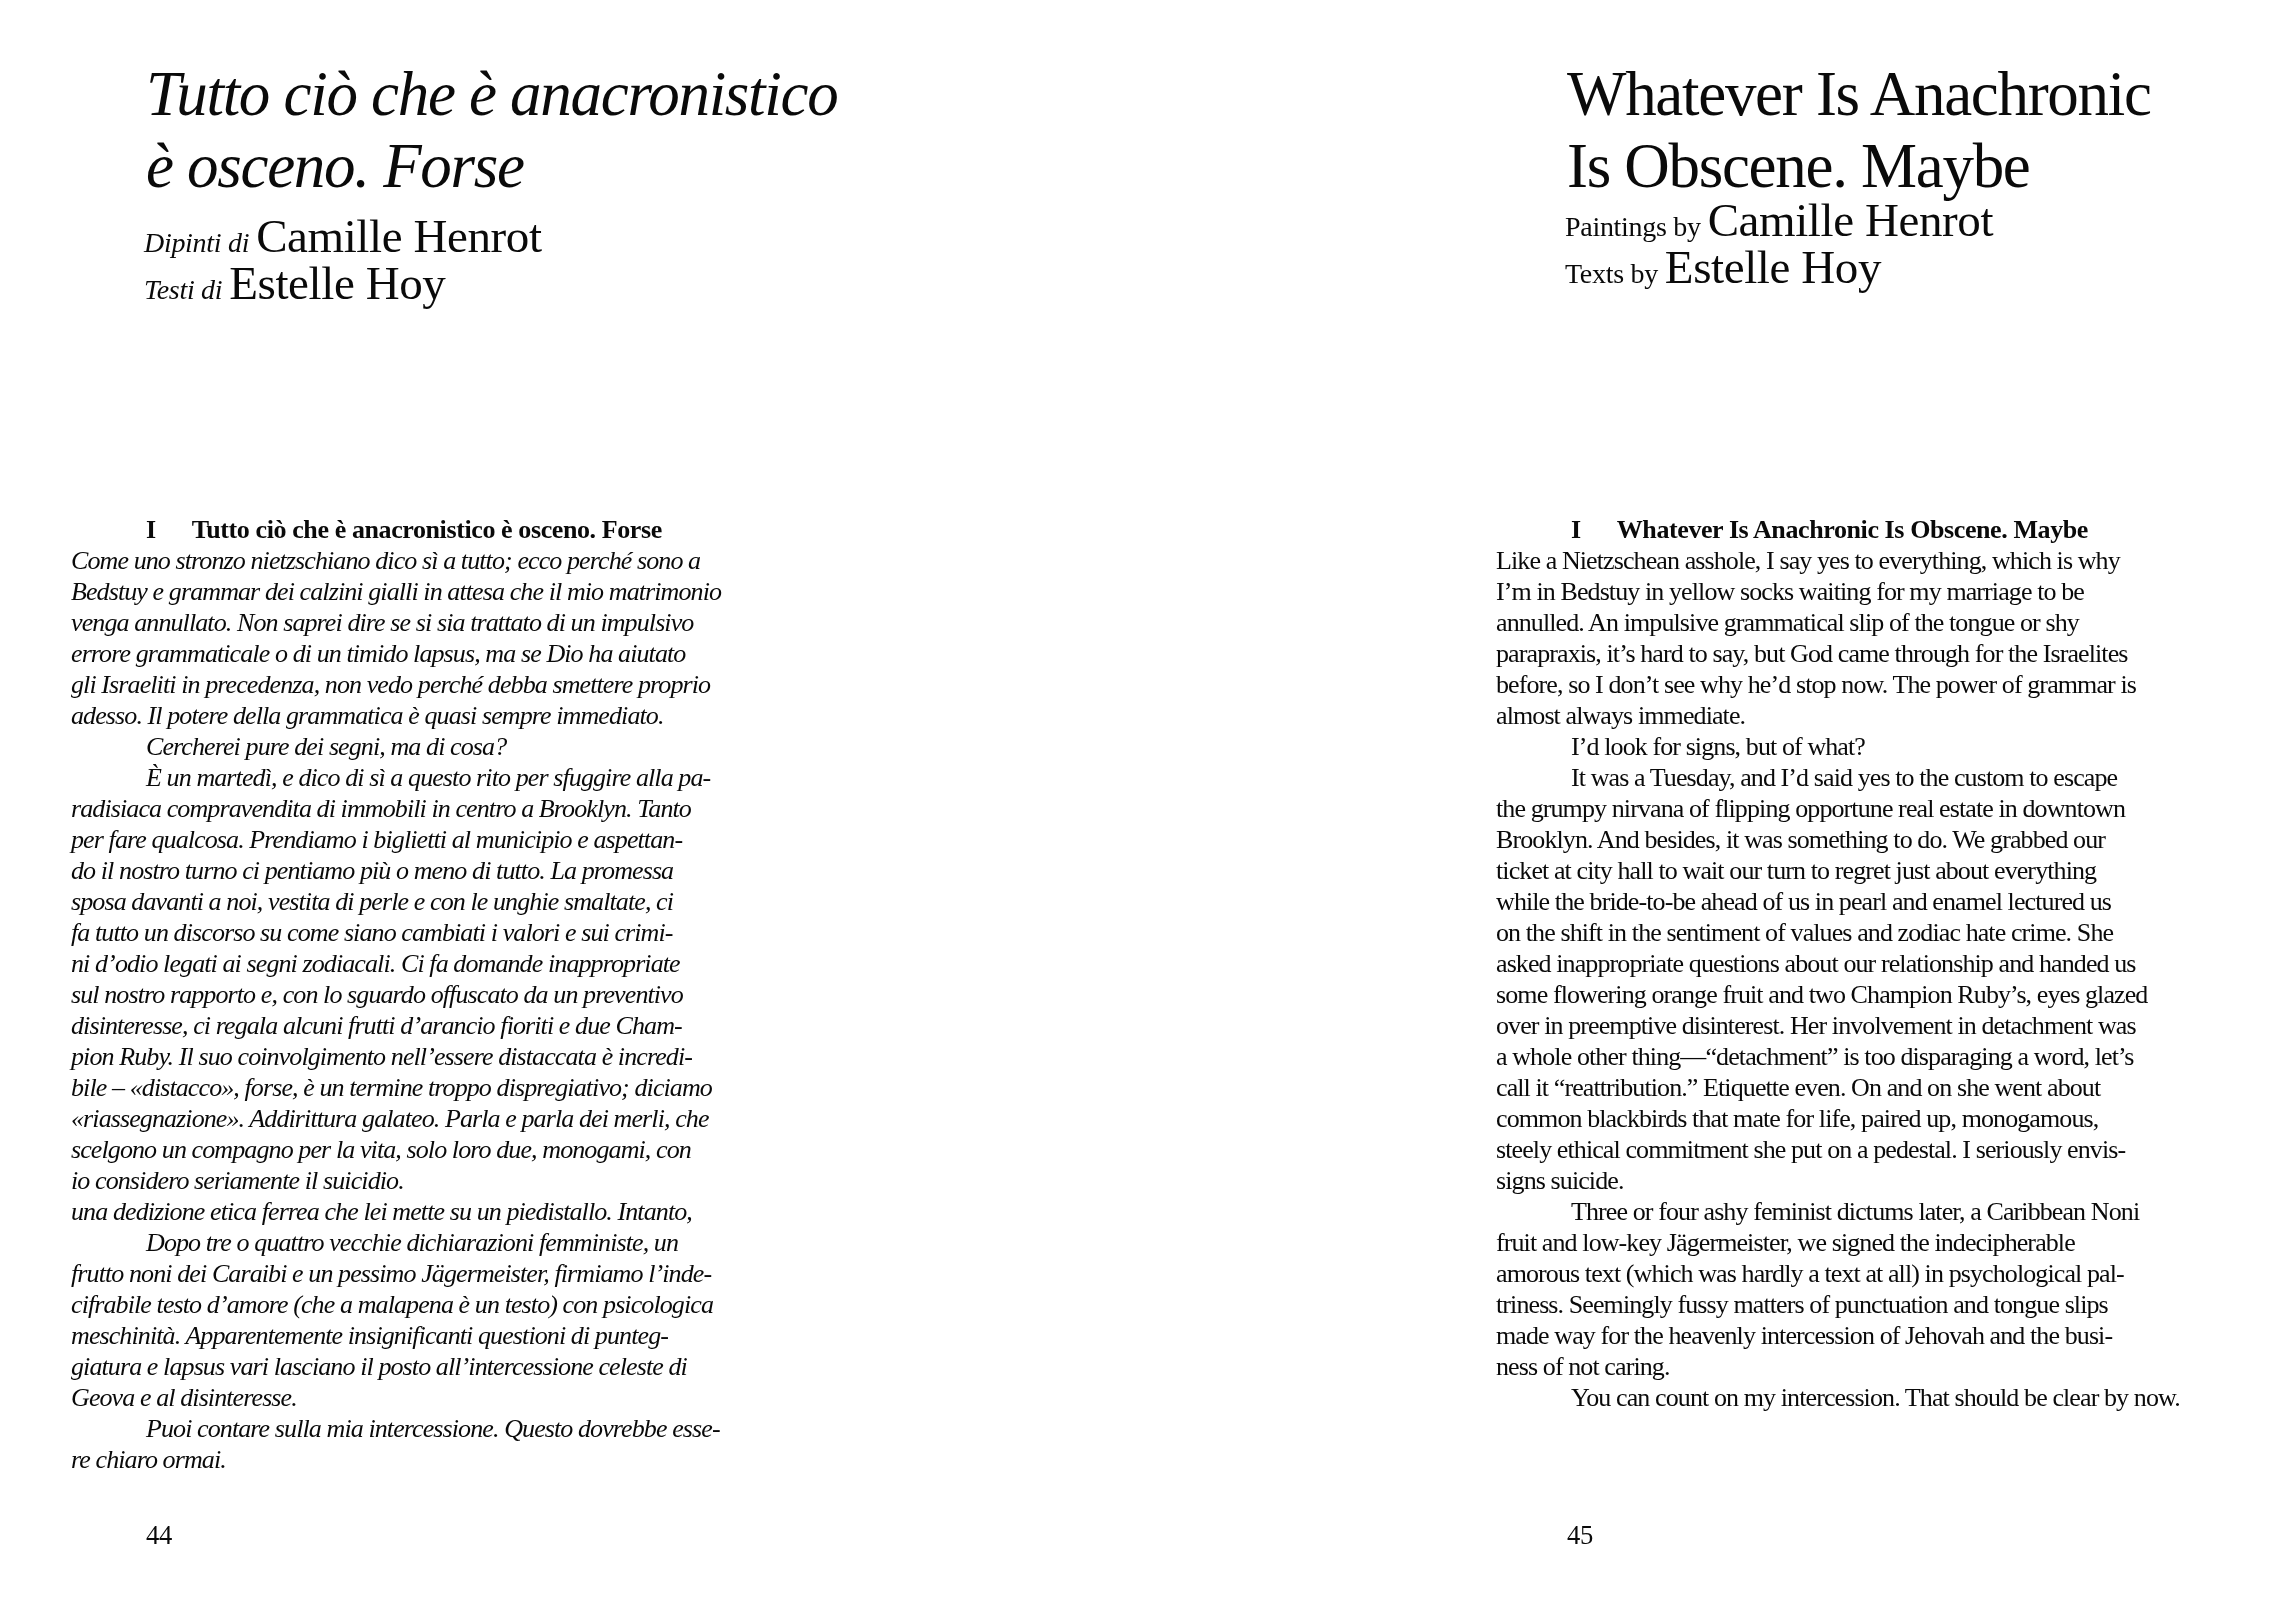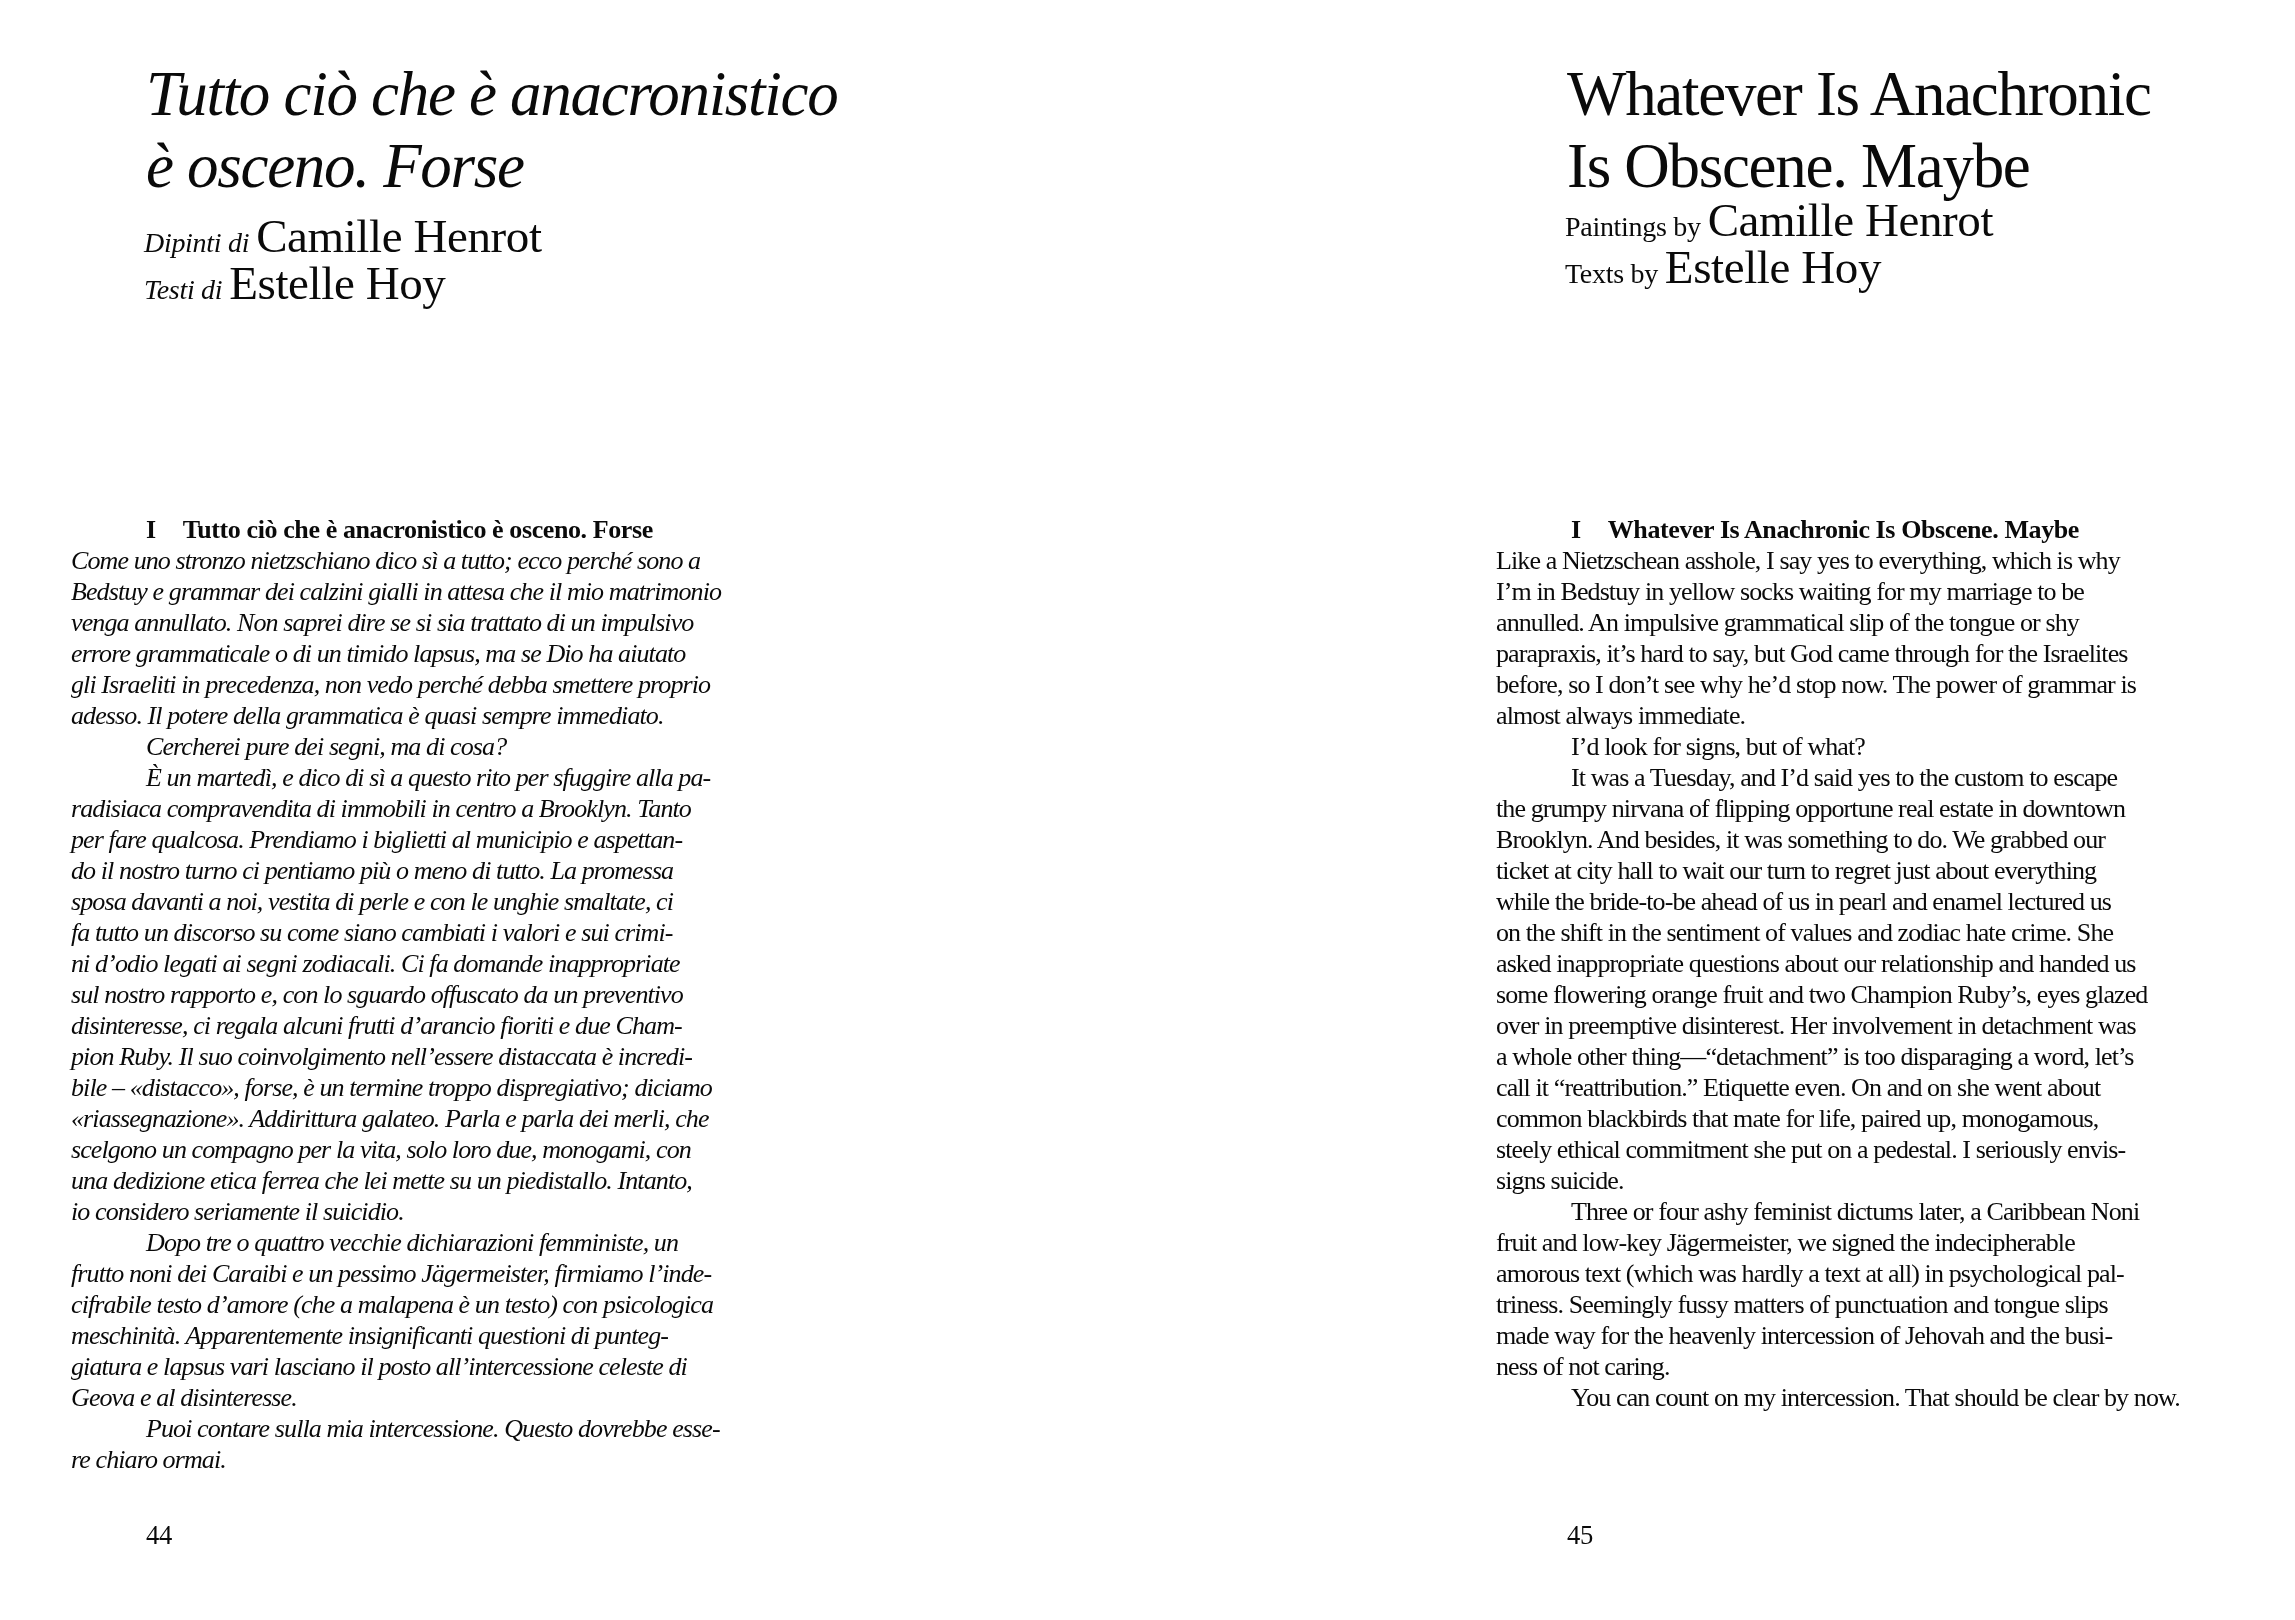--- a/index.html
+++ b/index.html
@@ -25,21 +25,21 @@
   
   .body-block{
     font-size:26px;line-height:31px;letter-spacing:-0.9px;
     white-space:nowrap;width:746px;
   }
   .body-block.italic{font-style:italic}
   .body-block .line{height:31px}
   .body-block .line.indented{padding-left:75px}
   .section-header{font-weight:bold;font-style:normal;letter-spacing:-0.4px}
   .section-header .roman{padding-left:75px}
-  .section-header .head-text{margin-left:27px}
+  .section-header .head-text{margin-left:36px}
   
   .pagenum{font-size:26.6px;line-height:31px;letter-spacing:-0.4px}
 </style>
 </head>
 <body>
 
 <div class="abs" style="left:0;top:0;width:1147px;height:1489px;">
   <div class="abs page-title italic" style="left:146px;top:58px;">
       <div class="line">Tutto ciò che è anacronistico</div>
       <div class="line">è osceno. Forse</div>
@@ -74,22 +74,22 @@
         <div class="line">do il nostro turno ci pentiamo più o meno di tutto. La promessa</div>
         <div class="line">sposa davanti a noi, vestita di perle e con le unghie smaltate, ci</div>
         <div class="line">fa tutto un discorso su come siano cambiati i valori e sui crimi-</div>
         <div class="line">ni d’odio legati ai segni zodiacali. Ci fa domande inappropriate</div>
         <div class="line">sul nostro rapporto e, con lo sguardo offuscato da un preventivo</div>
         <div class="line">disinteresse, ci regala alcuni frutti d’arancio fioriti e due Cham-</div>
         <div class="line">pion Ruby. Il suo coinvolgimento nell’essere distaccata è incredi-</div>
         <div class="line">bile – «distacco», forse, è un termine troppo dispregiativo; diciamo</div>
         <div class="line">«riassegnazione». Addirittura galateo. Parla e parla dei merli, che</div>
         <div class="line">scelgono un compagno per la vita, solo loro due, monogami, con</div>
+        <div class="line">io considero seriamente il suicidio.</div>
         <div class="line">una dedizione etica ferrea che lei mette su un piedistallo. Intanto,</div>
-        <div class="line">io considero seriamente il suicidio.</div>
         <div class="line indented">Dopo tre o quattro vecchie dichiarazioni femministe, un</div>
         <div class="line">frutto noni dei Caraibi e un pessimo Jägermeister, firmiamo l’inde-</div>
         <div class="line">cifrabile testo d’amore (che a malapena è un testo) con psicologica</div>
         <div class="line">meschinità. Apparentemente insignificanti questioni di punteg-</div>
         <div class="line">giatura e lapsus vari lasciano il posto all’intercessione celeste di</div>
         <div class="line">Geova e al disinteresse.</div>
         <div class="line indented">Puoi contare sulla mia intercessione. Questo dovrebbe esse-</div>
         <div class="line">re chiaro ormai.</div>
       </div>
   </div>

